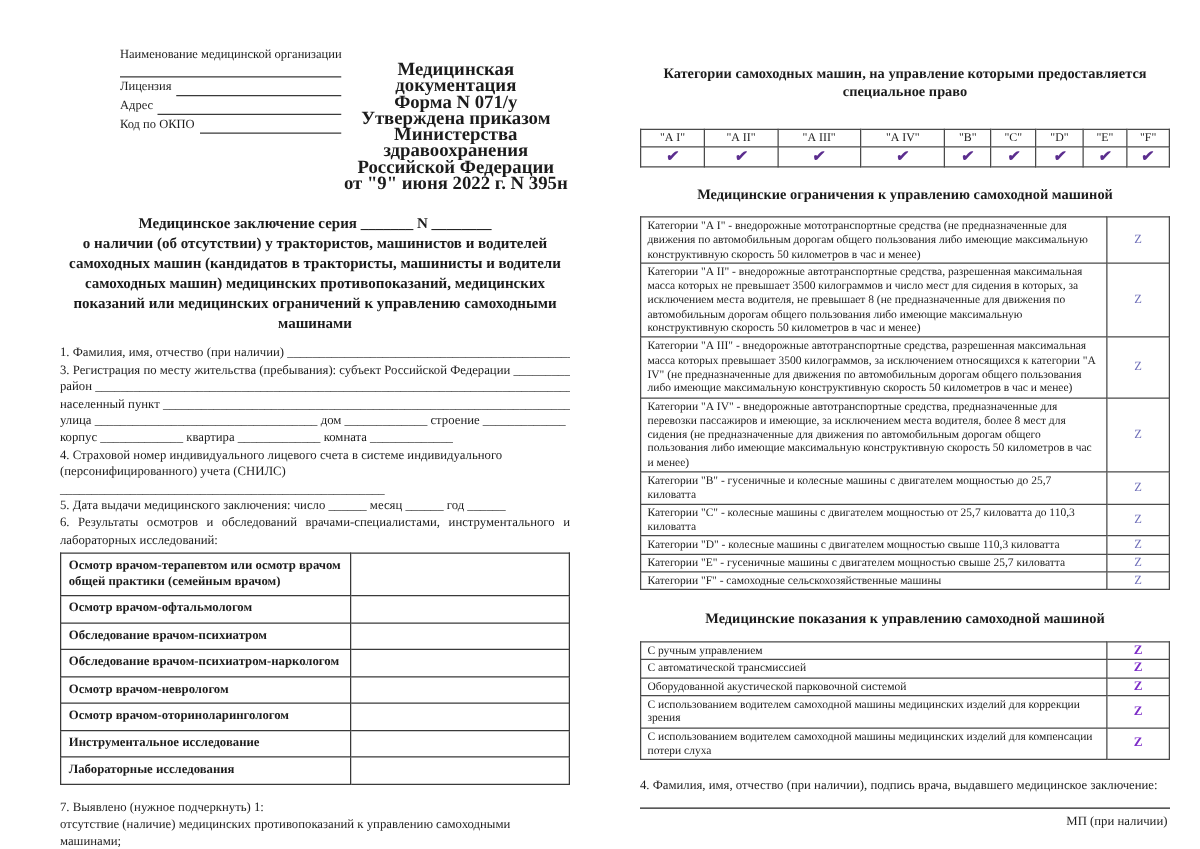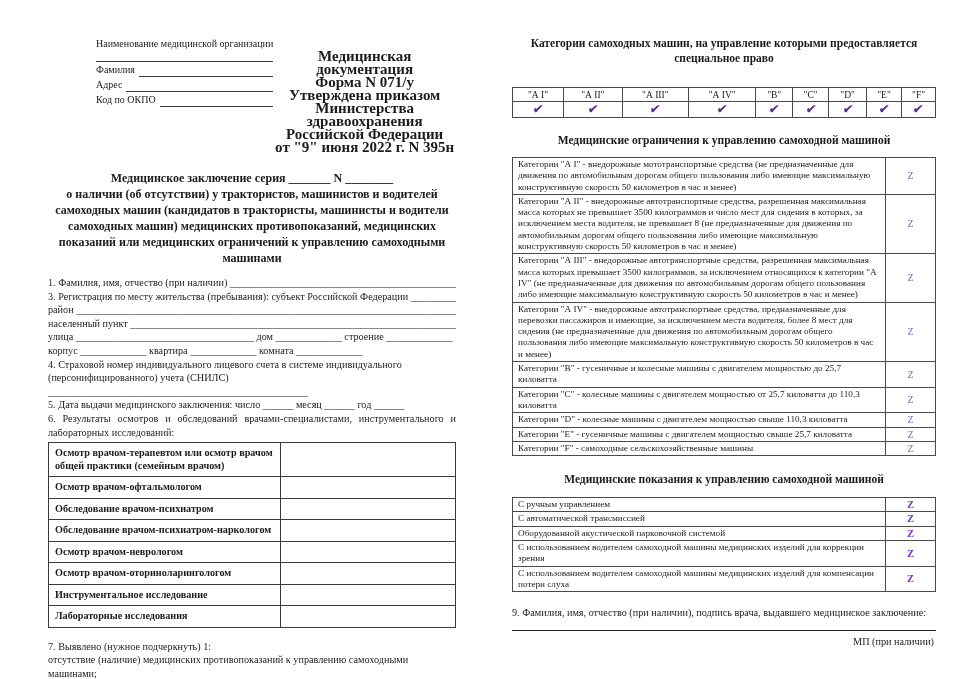--- a/index.html
+++ b/index.html
@@ -11,21 +11,21 @@
   }
   *{box-sizing:border-box;}
   html,body{margin:0;padding:0;}
   body{
     width:960px;height:679px;position:relative;background:#ffffff;
     font-family:"Liberation Serif","DejaVu Serif",serif;color:var(--ink);
     overflow:hidden;
   }
   .page{position:absolute;top:36px;}
   .page-left{left:48px;width:408px;}
-  .page-right{left:512px;top:36px;width:424px;}
+  .page-right{left:512px;top:52px;width:424px;}
 
   
   .hdr{display:flex;justify-content:space-between;align-items:flex-start;}
   .org-block{width:182px;font-size:10px;line-height:15px;margin-left:48px;}
   .org-row{display:flex;align-items:flex-end;white-space:nowrap;}
   .org-row .fill{flex:1 1 auto;border-bottom:1px solid var(--line);height:11px;margin-left:4px;}
   .org-row.solo .fill{margin-left:0;}
   .doc-block{width:212px;text-align:center;font-weight:bold;font-size:15px;line-height:13px;padding-top:14px;}
 
   
@@ -76,21 +76,21 @@
 
   <div class="hdr">
     <div class="org-block">
       <div class="org-row">
         <span>Наименование медицинской организации</span>
       </div>
       <div class="org-row solo">
           <span class="fill"></span>
         </div>
       <div class="org-row">
-        <span>Фамилия</span>
+        <span>Лицензия</span>
         <span class="fill"></span>
       </div>
       <div class="org-row">
         <span>Адрес</span>
         <span class="fill"></span>
       </div>
       <div class="org-row">
         <span>Код по ОКПО</span>
         <span class="fill"></span>
       </div>
@@ -262,17 +262,17 @@
         <td class="txt">С использованием водителем самоходной машины медицинских изделий для коррекции зрения</td>
         <td class="mark">Z</td>
       </tr>
       <tr>
         <td class="txt">С использованием водителем самоходной машины медицинских изделий для компенсации потери слуха</td>
         <td class="mark">Z</td>
       </tr>
     </tbody>
   </table>
 
-  <div class="item9">9. Фамилия, имя, отчество (при наличии), подпись врача, выдавшего медицинское заключение:</div>
+  <div class="item9">4. Фамилия, имя, отчество (при наличии), подпись врача, выдавшего медицинское заключение:</div>
   <div class="sig-line"></div>
   <div class="stamp">МП (при наличии)</div>
 
 </div>
 
 </body></html>

